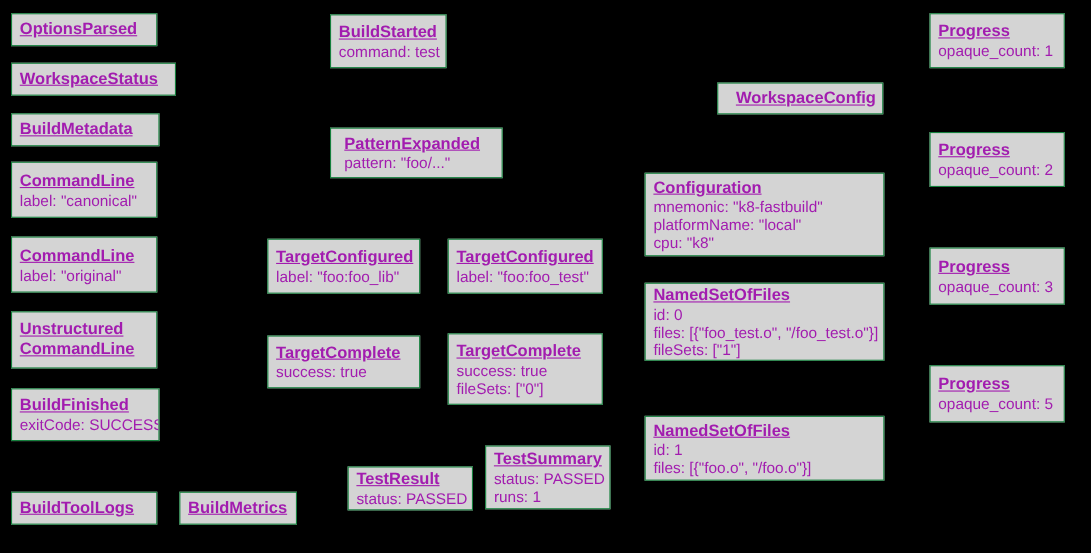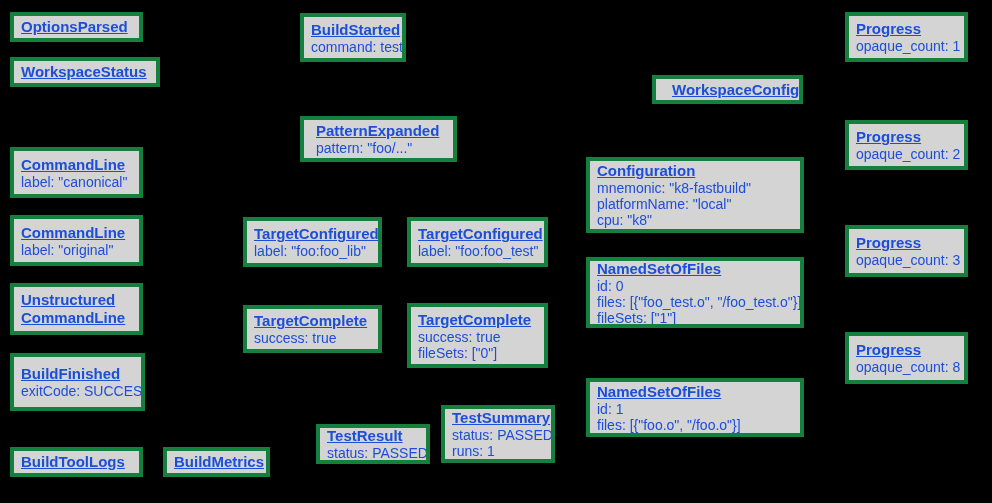--- a/index.html
+++ b/index.html
@@ -12,22 +12,22 @@
     width: 992px;
     height: 503px;
     background: #000000;
     overflow: hidden;
     font-family: "Liberation Sans", sans-serif;
   }
   .node {
     position: absolute;
     box-sizing: border-box;
     background: #d4d4d4;
-    border: 4px solid #15803d;
-    color: #1d4ed8;
+    border: 1px solid #15803d;
+    color: #a21caf;
     display: flex;
     flex-direction: column;
     justify-content: center;
     align-items: flex-start;
     padding: 2px 6px 2px 7px;
     overflow: hidden;
   }
   .node-title {
     font-size: 15px;
     font-weight: bold;
@@ -44,33 +44,36 @@
 </head>
 <body>
 
 <div id="canvas">
     <div class="node" style="left: 10px; top: 12px; width: 133px; height: 30px;">
       <div class="node-title">OptionsParsed</div>
     </div>
     <div class="node" style="left: 10px; top: 57px; width: 150px; height: 30px;">
       <div class="node-title">WorkspaceStatus</div>
     </div>
+    <div class="node" style="left: 10px; top: 103px; width: 135px; height: 30px;">
+      <div class="node-title">BuildMetadata</div>
+    </div>
     <div class="node" style="left: 10px; top: 147px; width: 133px; height: 51px;">
       <div class="node-title">CommandLine</div>
       <div class="node-field">label: "canonical"</div>
     </div>
     <div class="node" style="left: 10px; top: 215px; width: 133px; height: 51px;">
       <div class="node-title">CommandLine</div>
       <div class="node-field">label: "original"</div>
     </div>
     <div class="node" style="left: 10px; top: 283px; width: 133px; height: 52px;">
       <div class="node-title">Unstructured</div>
       <div class="node-title">CommandLine</div>
     </div>
-    <div class="node" style="left: 10px; top: 353px; width: 135px; height: 58px; justify-content: center;">
+    <div class="node" style="left: 10px; top: 353px; width: 135px; height: 48px; justify-content: center;">
       <div class="node-title">BuildFinished</div>
       <div class="node-field">exitCode: SUCCESS</div>
     </div>
     <div class="node" style="left: 163px; top: 447px; width: 107px; height: 30px;">
       <div class="node-title">BuildMetrics</div>
     </div>
     <div class="node" style="left: 10px; top: 447px; width: 133px; height: 30px;">
       <div class="node-title">BuildToolLogs</div>
     </div>
     <div class="node" style="left: 300px; top: 13px; width: 106px; height: 49px;">
@@ -134,15 +137,15 @@
     <div class="node" style="left: 845px; top: 120px; width: 123px; height: 50px;">
       <div class="node-title">Progress</div>
       <div class="node-field">opaque_count: 2</div>
     </div>
     <div class="node" style="left: 845px; top: 225px; width: 123px; height: 52px;">
       <div class="node-title">Progress</div>
       <div class="node-field">opaque_count: 3</div>
     </div>
     <div class="node" style="left: 845px; top: 332px; width: 123px; height: 52px;">
       <div class="node-title">Progress</div>
-      <div class="node-field">opaque_count: 8</div>
+      <div class="node-field">opaque_count: 5</div>
     </div>
   </div>
 
 </body></html>

